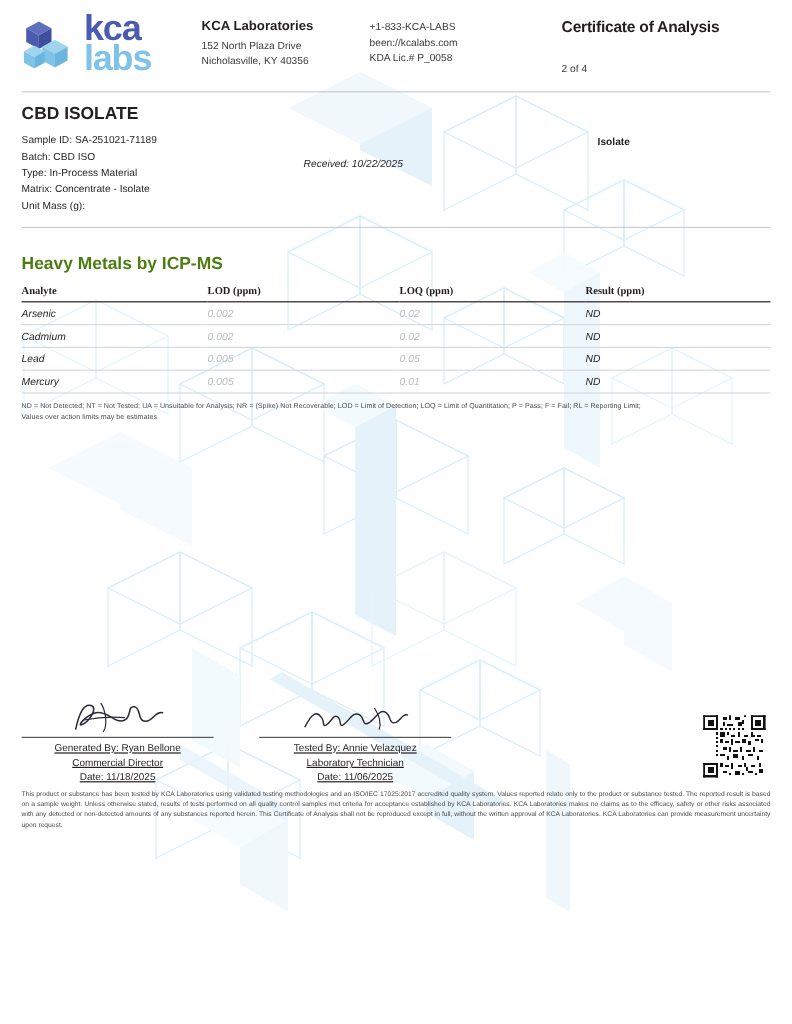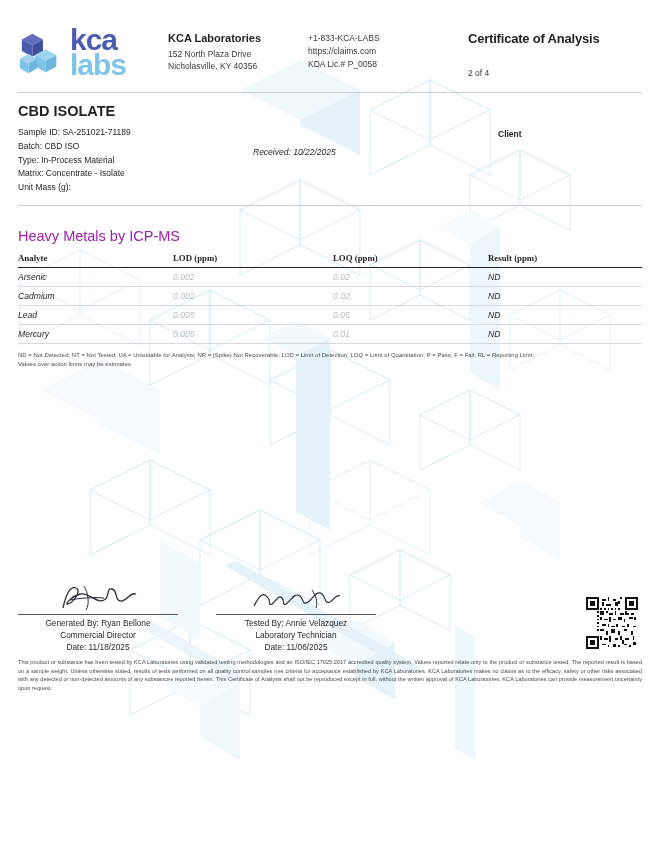--- a/index.html
+++ b/index.html
@@ -13,21 +13,21 @@
     font-family: "Liberation Sans", sans-serif;
     color: #231f20;
     position: relative;
     overflow: hidden;
   }
   .page {
     position: relative;
     width: 660px;
     height: 700px;
     box-sizing: border-box;
-    padding: 16px 18px;
+    padding: 0 18px;
   }
 
   
   .watermark {
     position: absolute;
     left: 0; top: 60px;
     width: 660px; height: 740px;
     z-index: 0;
     pointer-events: none;
   }
@@ -141,23 +141,23 @@
     margin: 10px 0 0 0;
     position: relative;
     z-index: 2;
   }
 
   
   .section-title {
     position: relative;
     z-index: 2;
     font-size: 14.5px;
-    font-weight: normal;
+    font-weight: bold;
     margin: 22px 0 9px 0;
-    color: #a21caf;
+    color: #4d7c0f;
   }
   table.results {
     position: relative;
     z-index: 2;
     width: 100%;
     border-collapse: collapse;
     font-size: 8.6px;
   }
   table.results th {
     text-align: left;
@@ -192,20 +192,21 @@
 
   
   .sig-area {
     position: absolute;
     left: 18px;
     right: 18px;
     bottom: 47px;
     z-index: 2;
     display: flex;
     align-items: flex-end;
+    text-decoration: underline;
   }
   .sig-block {
     width: 160px;
     text-align: center;
     font-size: 8.3px;
     line-height: 1.45;
   }
   .sig-block.second { margin-left: 38px; }
   .sig-img { height: 34px; position: relative; }
   .sig-line {
@@ -350,21 +351,21 @@
     </div>
 
     <div class="lab-info">
       <span class="lab-name">KCA Laboratories</span>
       <span>152 North Plaza Drive</span><br>
       <span>Nicholasville, KY 40356</span>
     </div>
 
     <div class="contact-info">
       <span>+1-833-KCA-LABS</span>
-      <span>https://claims.com</span>
+      <span>been://kcalabs.com</span>
       <span>KDA Lic.# P_0058</span>
     </div>
 
     <div class="coa-block">
       <div class="coa-title">Certificate of Analysis</div>
       <div class="page-num">2 of 4</div>
     </div>
   </div>
 
   <hr class="rule">
@@ -376,21 +377,21 @@
       <span class="summary-line">Sample ID: SA-251021-71189</span>
       <span class="summary-line">Batch: CBD ISO</span>
       <span class="summary-line">Type: In-Process Material</span>
       <span class="summary-line">Matrix: Concentrate - Isolate</span>
       <span class="summary-line">Unit Mass (g):</span>
     </div>
     <div class="col-mid">
       <span class="summary-line">Received: 10/22/2025</span>
     </div>
     <div class="col-right">
-      <span class="client-label">Client</span>
+      <span class="client-label">Isolate</span>
     </div>
   </div>
 
   <hr class="rule2">
 
   <div class="section-title">Heavy Metals by ICP-MS</div>
 
   <table class="results">
     <thead>
       <tr>

